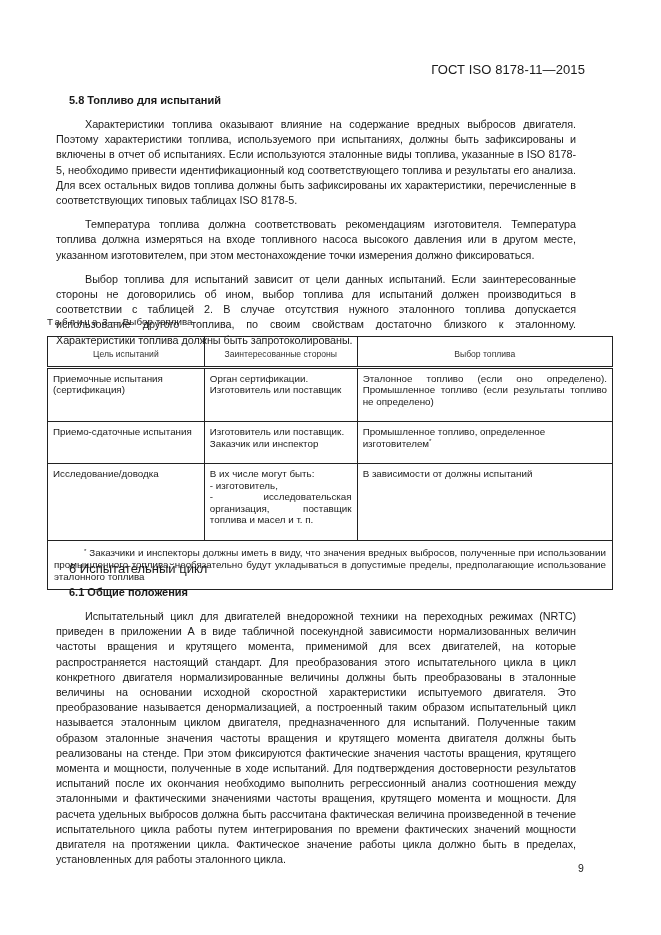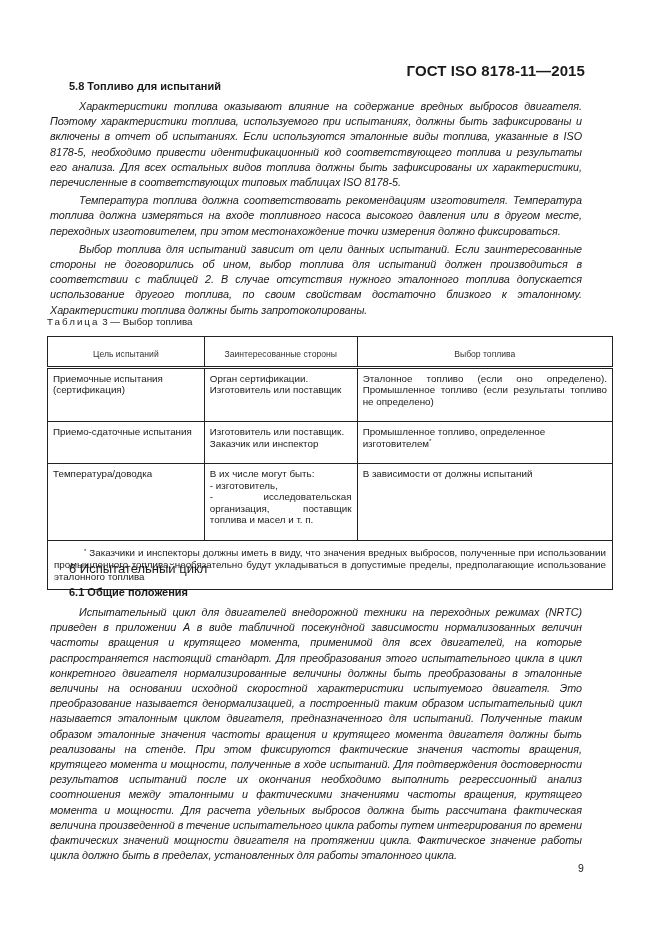--- a/index.html
+++ b/index.html
@@ -1,20 +1,20 @@
 <!DOCTYPE html>
 <html><head>
 <meta charset="utf-8">
 <style>
   html, body { margin: 0; padding: 0; background: #ffffff; }
   body { width: 661px; height: 935px; position: relative; overflow: hidden; color: #1a1a1a; font-family: "Liberation Sans", sans-serif; }
-  .page-header { position: absolute; top: 62px; right: 76px; font-weight: bold; font-size: 15px; letter-spacing: 0.1px; }
-  .content { position: absolute; left: 47px; top: 78px; width: 538px; }
+  .page-header { position: absolute; top: 62px; right: 76px; font-weight: normal; font-size: 13px; letter-spacing: 0.1px; }
+  .content { position: absolute; left: 47px; top: 92px; width: 538px; }
   .h3 { font-weight: bold; font-size: 11px; margin: 0 0 5px 22px; line-height: 16px; }
-  .para { font-size: 10.8px; line-height: 15.2px; text-align: justify; text-indent: 29px; margin: 3px; letter-spacing: -0.05px; font-style: italic; }
+  .para { font-size: 10.8px; line-height: 15.2px; text-align: justify; text-indent: 29px; margin: 9px; letter-spacing: -0.05px; }
   .tcap { position: absolute; left: 47px; top: 316px; font-size: 9.8px; }
   .tcap .spaced { letter-spacing: 2px; }
   table.fuel { position: absolute; left: 47px; top: 336px; width: 566px; border-collapse: collapse; font-size: 9.8px; }
   table.fuel td, table.fuel th { border: 1px solid #222; vertical-align: top; padding: 4px 5px 14px 5px; line-height: 11.5px; text-align: left; font-weight: normal; }
   table.fuel th { text-align: center; font-size: 8.6px; color: #333; padding: 12px 4px 5px 4px; border-bottom: 3px double #222; }
   table.fuel td.col2j { text-align: justify; }
   .col1 { width: 147px; } .col2 { width: 143px; } .col3 { width: 245px; margin-left: 24px; }
   table.fuel td.foot { padding: 6px 6px 6px 6px; text-align: justify; font-size: 9.8px; line-height: 12.2px; }
   .foot .ind { display: inline-block; width: 30px; }
   sup { font-size: 6px; vertical-align: top; position: relative; top: -2px; }
@@ -23,21 +23,21 @@
   .page-num { position: absolute; top: 862px; left: 578px; font-size: 10.5px; }
 </style>
 </head>
 <body>
 
 <div class="page-header">ГОСТ ISO 8178-11—2015</div>
 
 <div class="content">
   <div class="h3">5.8 Топливо для испытаний</div>
   <p class="para">Характеристики топлива оказывают влияние на содержание вредных выбросов двигателя. Поэтому характеристики топлива, используемого при испытаниях, должны быть зафиксированы и включены в отчет об испытаниях. Если используются эталонные виды топлива, указанные в ISO 8178-5, необходимо привести идентификационный код соответствующего топлива и результаты его анализа. Для всех остальных видов топлива должны быть зафиксированы их характеристики, перечисленные в соответствующих типовых таблицах ISO 8178-5.</p>
-  <p class="para">Температура топлива должна соответствовать рекомендациям изготовителя. Температура топлива должна измеряться на входе топливного насоса высокого давления или в другом месте, переходных изготовителем, при этом местонахождение точки измерения должно фиксироваться.</p>
+  <p class="para">Температура топлива должна соответствовать рекомендациям изготовителя. Температура топлива должна измеряться на входе топливного насоса высокого давления или в другом месте, указанном изготовителем, при этом местонахождение точки измерения должно фиксироваться.</p>
   <p class="para">Выбор топлива для испытаний зависит от цели данных испытаний. Если заинтересованные стороны не договорились об ином, выбор топлива для испытаний должен производиться в соответствии с таблицей 2. В случае отсутствия нужного эталонного топлива допускается использование другого топлива, по своим свойствам достаточно близкого к эталонному. Характеристики топлива должны быть запротоколированы.</p>
 </div>
 
 <div class="tcap"><span class="spaced">Таблица</span><span> 3 — Выбор топлива</span></div>
 
 <table class="fuel">
   <tbody>
       <tr>
     <th class="col1">Цель испытаний</th>
     <th class="col2">Заинтересованные стороны</th>
@@ -47,21 +47,21 @@
     <td>Приемочные испытания (сертификация)</td>
     <td>Орган сертификации. Изготовитель или поставщик</td>
     <td style="text-align:justify;">Эталонное топливо (если оно определено). Промышленное топливо (если результаты топливо не определено)</td>
   </tr>
   <tr style="height:30px;">
     <td>Приемо-сдаточные испытания</td>
     <td>Изготовитель или поставщик. Заказчик или инспектор</td>
     <td><span>Промышленное топливо, определенное изготовителем</span><sup>*</sup></td>
   </tr>
   <tr>
-    <td>Температура/доводка</td>
+    <td>Исследование/доводка</td>
     <td class="col2j">
       <div>В их числе могут быть:</div>
       <div>- изготовитель,</div>
       <div style="text-align:justify;">- исследовательская организация, поставщик топлива и масел и т. п.</div>
     </td>
     <td>В зависимости от должны испытаний</td>
   </tr>
   <tr>
     <td class="foot" colspan="3"><span class="ind"></span><sup>*</sup> <span>Заказчики и инспекторы должны иметь в виду, что значения вредных выбросов, полученные при использовании промышленного топлива, необязательно будут укладываться в допустимые пределы, предполагающие использование эталонного топлива</span></td>
   </tr>

